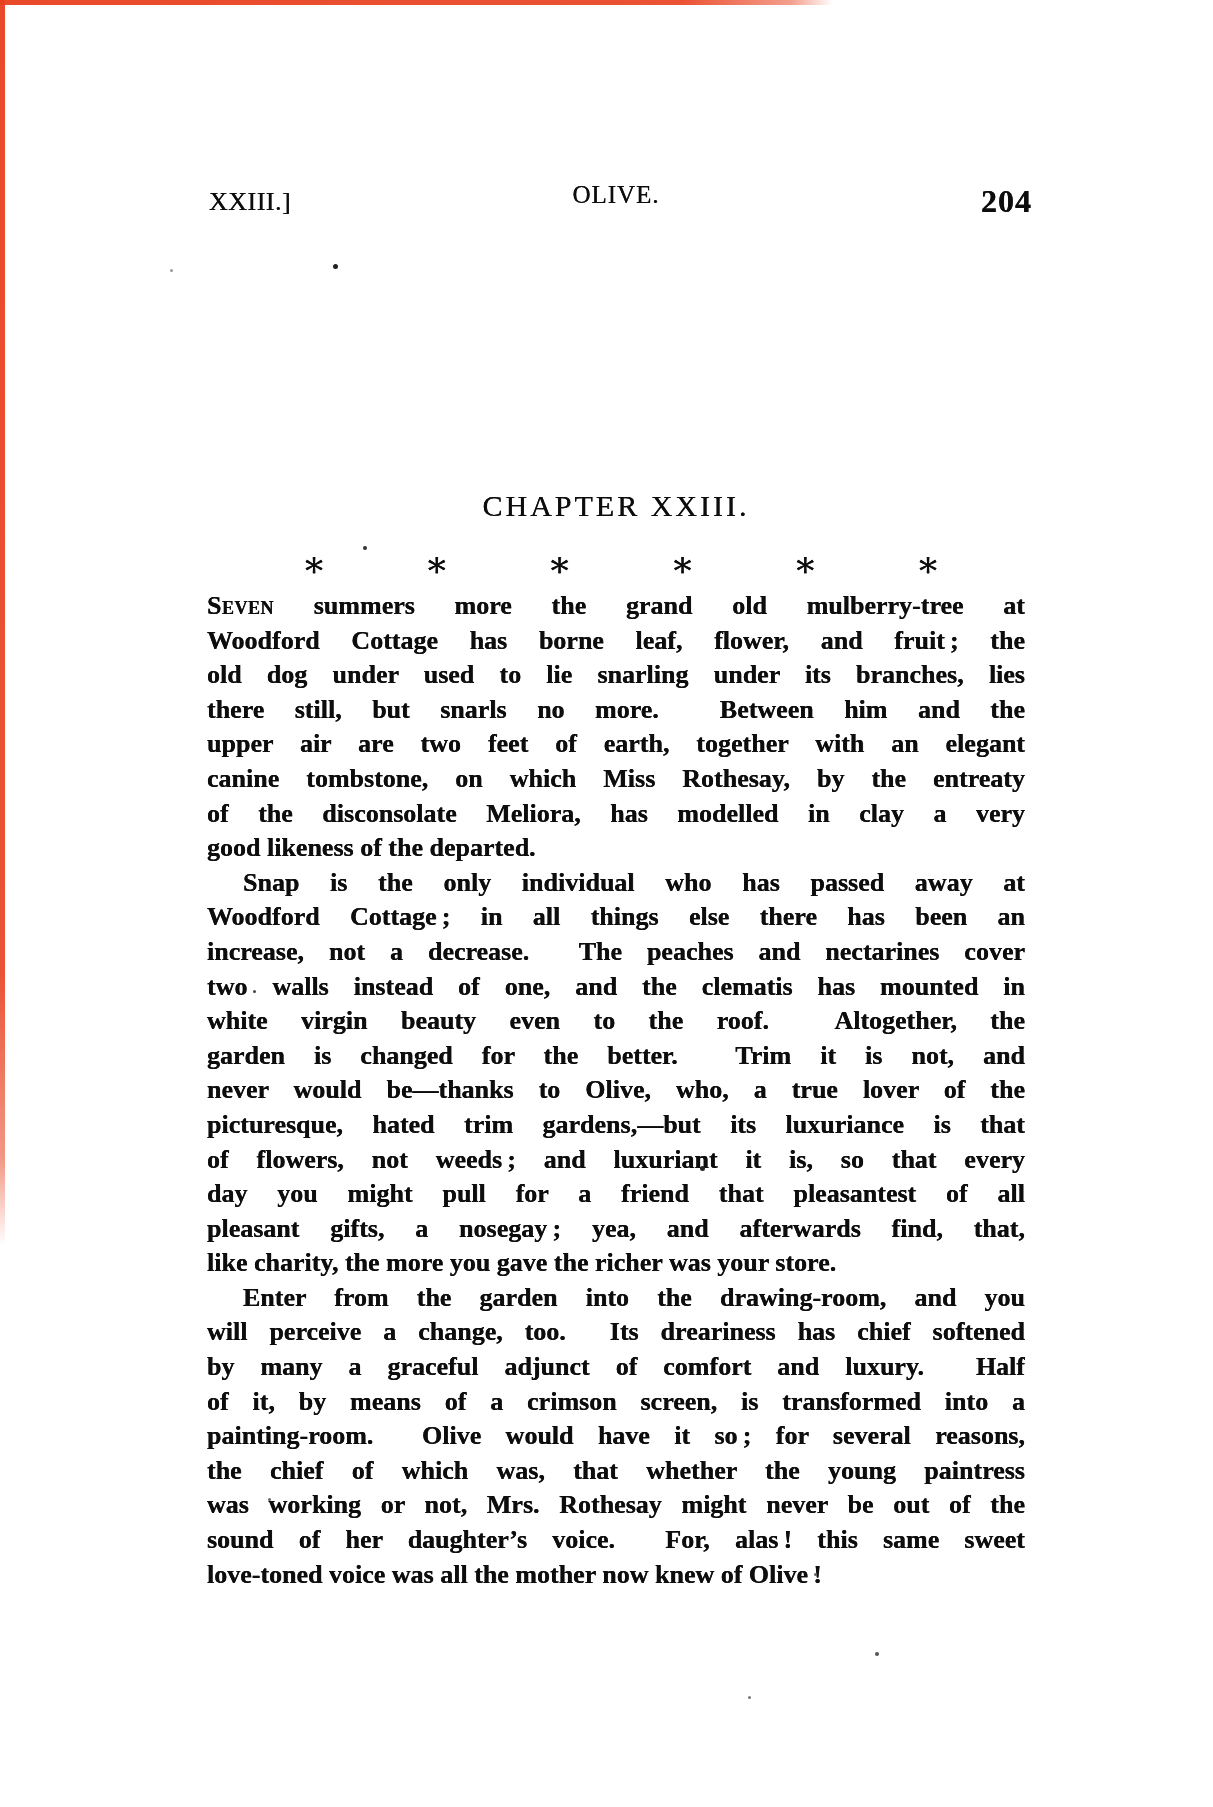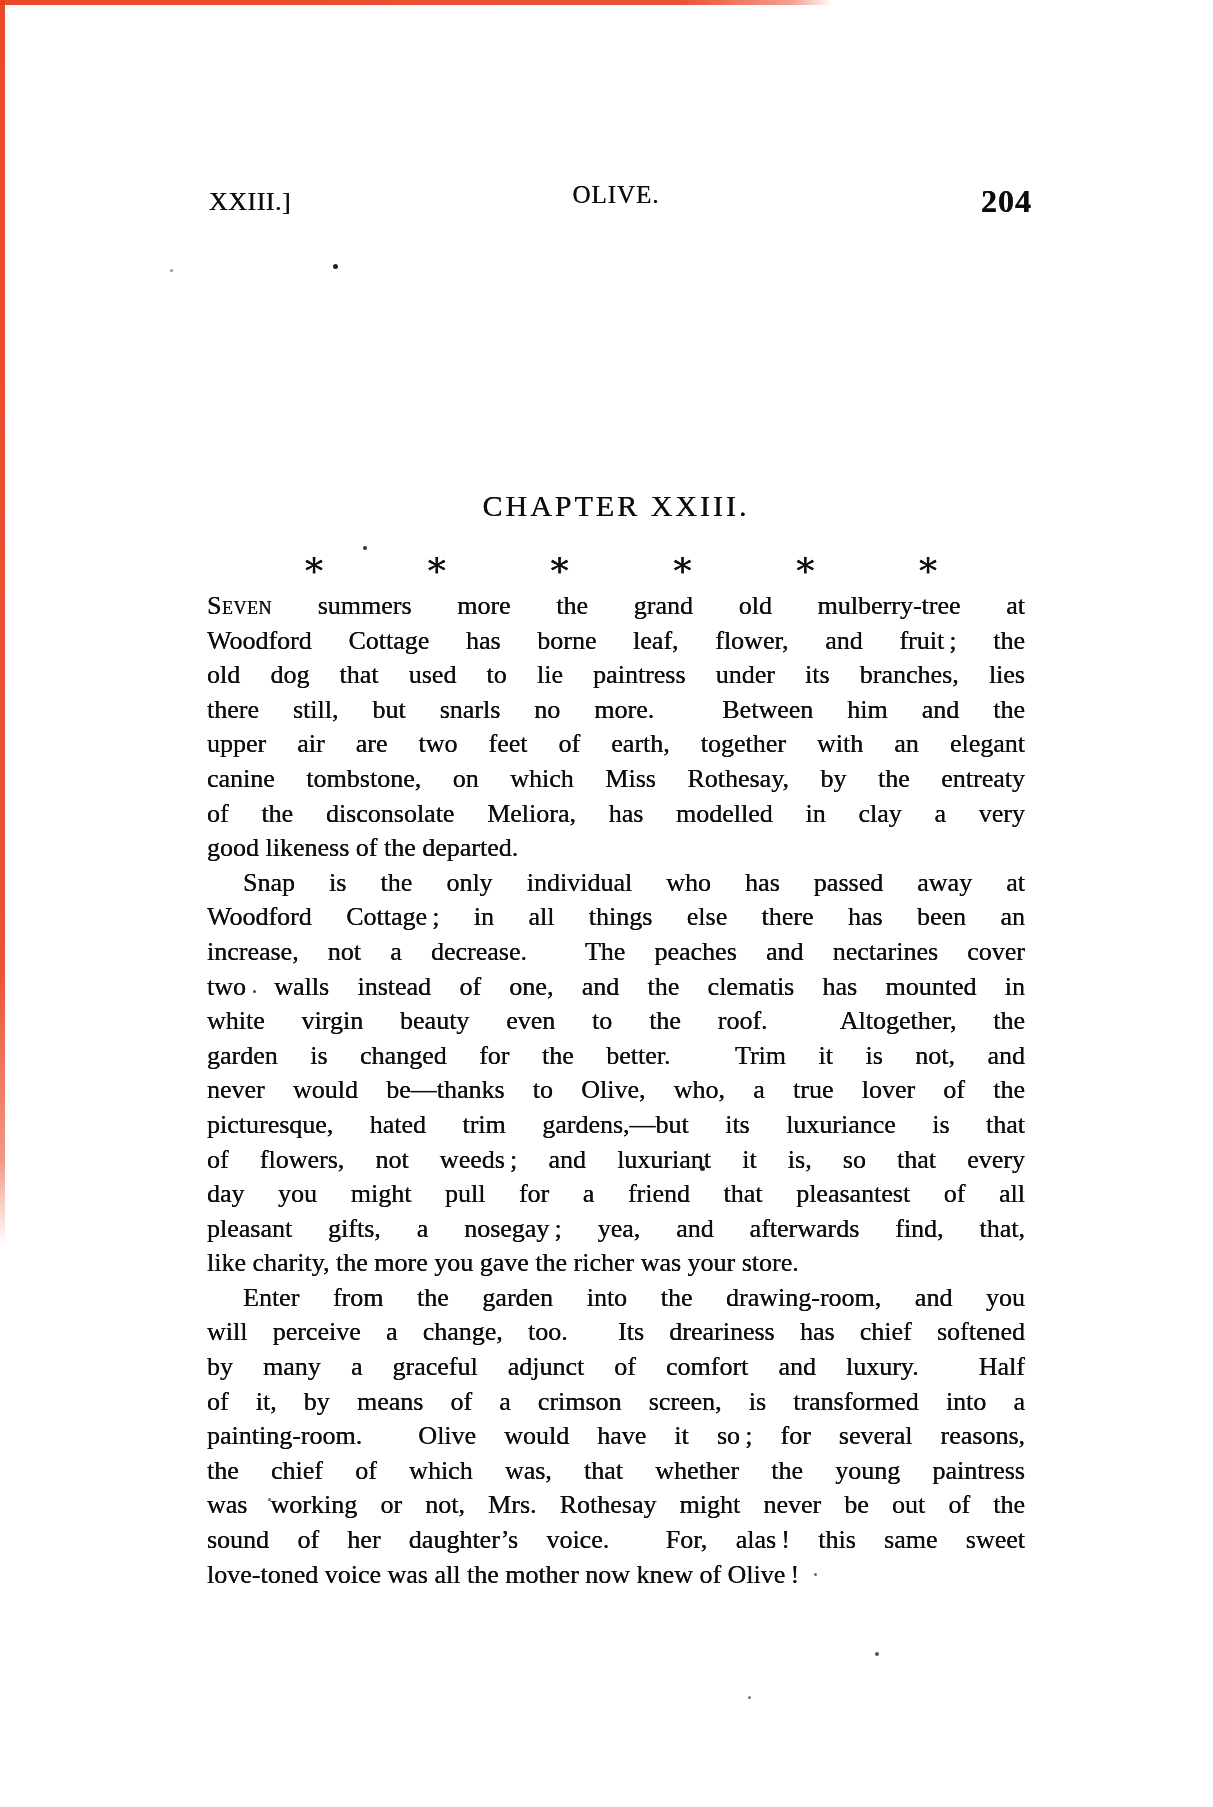--- a/index.html
+++ b/index.html
@@ -17,21 +17,21 @@
     font-size:30px;line-height:30px;letter-spacing:3px;}
   
   .stars{position:absolute;left:300px;top:553px;width:642px;height:38px;
     display:flex;justify-content:space-between;}
   .stars span{display:inline-block;width:28px;text-align:center;font-size:36px;line-height:38px;
     font-family:"DejaVu Serif","Liberation Serif",serif;}
   
   .bodytext{position:absolute;left:207px;top:589px;width:818px;}
   .line{
     white-space:pre-wrap;height:34.6px;line-height:34.6px;font-size:26px;overflow:hidden;
-    text-align:justify;text-align-last:justify;
+    text-align:justify;text-align-last:justify;font-weight:bold;
   }
   .line.last{text-align-last:left;}
   .line.indent{text-indent:36px;}
   .sc{font-variant:small-caps;letter-spacing:.5px;}
   
   .edge-left{position:absolute;left:0;top:0;width:5px;height:1245px;
     background:linear-gradient(to bottom, rgba(232,64,31,.95) 0%, rgba(232,64,31,.9) 78%, rgba(232,64,31,.55) 93%, rgba(232,64,31,0) 100%);}
   .edge-top{position:absolute;left:0;top:0;width:833px;height:5px;
     background:linear-gradient(to right, rgba(232,64,31,.95) 0%, rgba(232,64,31,.9) 82%, rgba(232,64,31,.5) 95%, rgba(232,64,31,0) 100%);}
   .speck{position:absolute;border-radius:50%;}
@@ -54,21 +54,21 @@
     <span>*</span>
     <span>*</span>
     <span>*</span>
     <span>*</span>
   </div>
 
 <div class="bodytext" id="bodytext">
     <div>
       <div class="line ink"><span class="sc">Seven</span> summers more the grand old mulberry-tree at</div>
       <div class="line ink">Woodford Cottage has borne leaf, flower, and fruit ; the</div>
-      <div class="line ink">old dog that used to lie paintress under its branches, lies</div>
+      <div class="line ink">old dog under used to lie snarling under its branches, lies</div>
       <div class="line ink">there still, but snarls no more.  Between him and the</div>
       <div class="line ink">upper air are two feet of earth, together with an elegant</div>
       <div class="line ink">canine tombstone, on which Miss Rothesay, by the entreaty</div>
       <div class="line ink">of the disconsolate Meliora, has modelled in clay a very</div>
       <div class="line ink last">good likeness of the departed.</div>
     </div>
     <div>
       <div class="line ink indent">Snap is the only individual who has passed away at</div>
       <div class="line ink">Woodford Cottage ; in all things else there has been an</div>
       <div class="line ink">increase, not a decrease.  The peaches and nectarines cover</div>

